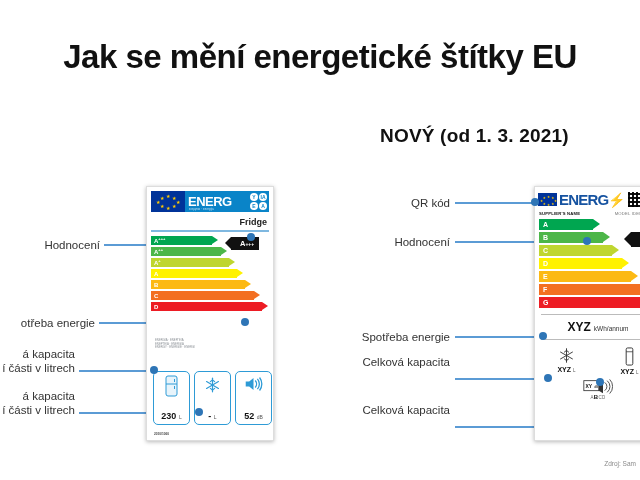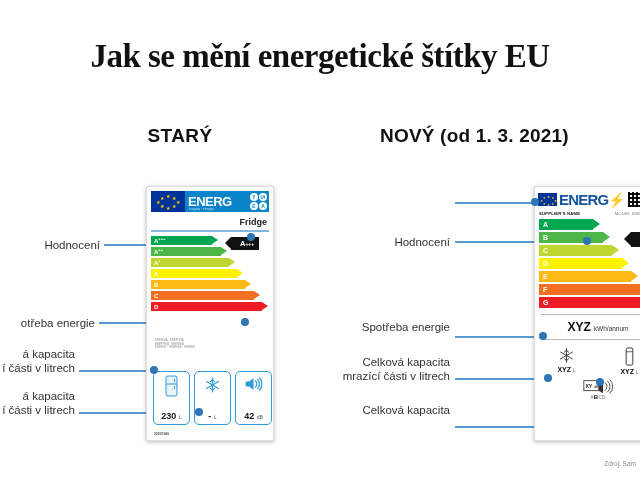--- a/index.html
+++ b/index.html
@@ -8,21 +8,20 @@
     font-family:"Liberation Sans", sans-serif;
     position:relative;
   }
   .page{position:relative;width:640px;height:480px;background:#fff;}
 
   
   .title{
     position:absolute;left:0;top:38px;width:640px;text-align:center;
     font-size:33px;font-weight:bold;color:#111;letter-spacing:-0.5px;
     white-space:nowrap;
-    font-family:Liberation Serif, serif;
   }
   .sub-old{
     position:absolute;left:40px;top:125px;width:280px;text-align:center;
     font-size:19px;font-weight:bold;color:#111;letter-spacing:0.4px;
   }
   .sub-new{
     position:absolute;left:380px;top:125px;width:270px;text-align:left;
     font-size:19px;font-weight:bold;color:#111;letter-spacing:0.2px;
     white-space:nowrap;
   }
@@ -122,21 +121,20 @@
 
   .source{position:absolute;right:4px;top:460px;font-size:6.5px;color:#8a8a8a;white-space:nowrap;}
 </style>
 </head>
 <body>
 
 <div class="page">
 
   <div class="title">Jak se mění energetické štítky EU</div>
 
-  <div class="sub-old">STARÝ</div>
   <div class="sub-new">NOVÝ (od 1. 3. 2021)</div>
 
   <div class="anno r" style="left:-10px;top:238px;width:110px;">Hodnocení</div>
   <div class="leader" style="left:104px;top:244px;width:42px;"></div>
 
   <div class="anno r" style="left:-30px;top:316px;width:125px;">otřeba energie</div>
   <div class="leader" style="left:99px;top:322px;width:52px;"></div>
 
   <div class="anno r" style="left:-40px;top:347px;width:115px;">á kapacita</div>
   <div class="anno r" style="left:-40px;top:361px;width:115px;">í části v litrech</div>
@@ -243,42 +241,42 @@
         </svg>
         <div class="icon-val"><span>-</span> <small>L</small></div>
       </div>
       <div class="icon-cell">
         <svg width="19" height="18" viewBox="0 0 22 20">
           <path d="M2 7h4l5-4v14l-5-4H2z" fill="#2e9bd6"></path>
           <path d="M13 6a6 6 0 010 8" stroke="#2e9bd6" stroke-width="1.5" fill="none"></path>
           <path d="M15.5 4a9 9 0 010 12" stroke="#2e9bd6" stroke-width="1.5" fill="none"></path>
           <path d="M18 2.5a12 12 0 010 15" stroke="#2e9bd6" stroke-width="1.5" fill="none"></path>
         </svg>
-        <div class="icon-val"><span>42</span> <small>dB</small></div>
+        <div class="icon-val"><span>52</span> <small>dB</small></div>
       </div>
     </div>
 
     <div class="reg-no">2010/1060</div>
   </div>
 
   <div class="dot" style="left:247px;top:233px;"></div>
   <div class="dot" style="left:241px;top:318px;"></div>
   <div class="dot" style="left:150px;top:366px;"></div>
   <div class="dot" style="left:195px;top:408px;"></div>
 
+  <div class="anno r" style="left:340px;top:196px;width:110px;">QR kód</div>
   <div class="leader" style="left:455px;top:202px;width:80px;"></div>
 
   <div class="anno r" style="left:330px;top:235px;width:120px;">Hodnocení</div>
   <div class="leader" style="left:455px;top:241px;width:132px;"></div>
 
-  <div class="anno r" style="left:300px;top:320px;width:150px;">Spotřeba energie</div>
+  <div class="anno r" style="left:300px;top:330px;width:150px;">Spotřeba energie</div>
   <div class="leader" style="left:455px;top:336px;width:88px;"></div>
 
   <div class="anno r" style="left:300px;top:355px;width:150px;">Celková kapacita</div>
-  <div class="anno r" style="left:300px;top:369px;width:150px;">mrazící části v litrech</div>
   <div class="leader" style="left:455px;top:378px;width:93px;"></div>
 
   <div class="anno r" style="left:300px;top:403px;width:150px;">Celková kapacita</div>
   <div class="leader" style="left:455px;top:426px;width:146px;"></div>
   <div class="leader" style="left:599px;top:382px;width:2px;height:46px;"></div>
 
   <div class="label-card" id="new-label">
 
     <div class="n-head">
       <div class="n-flag">

